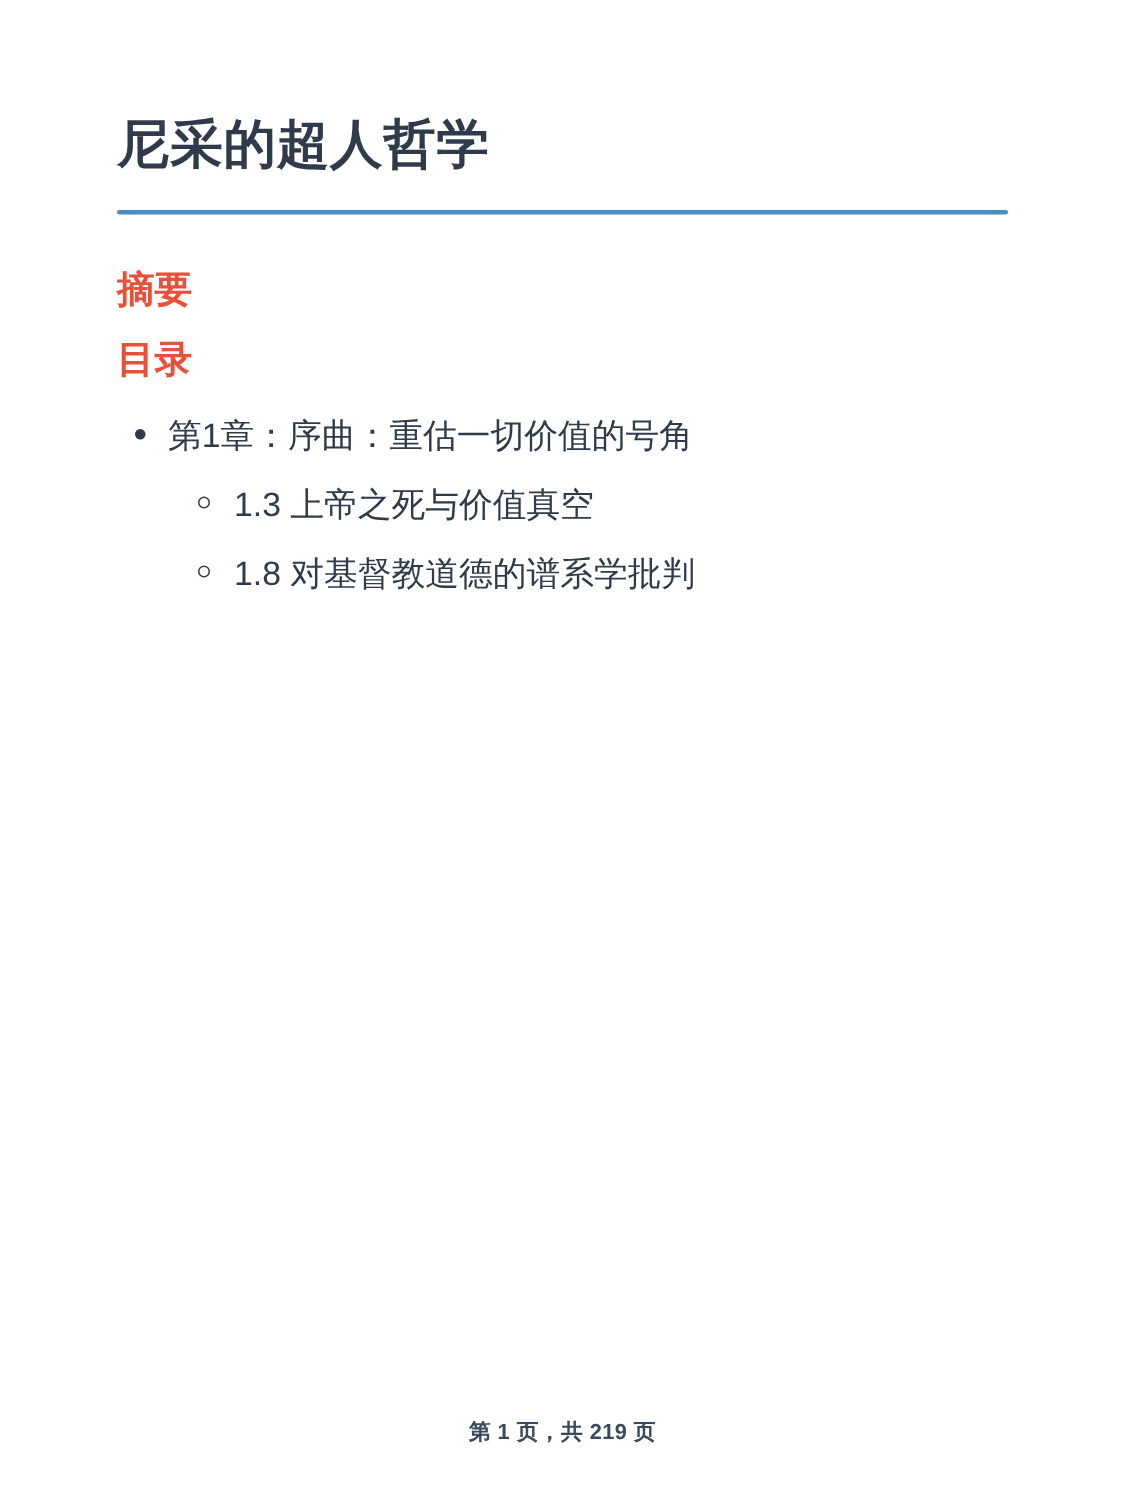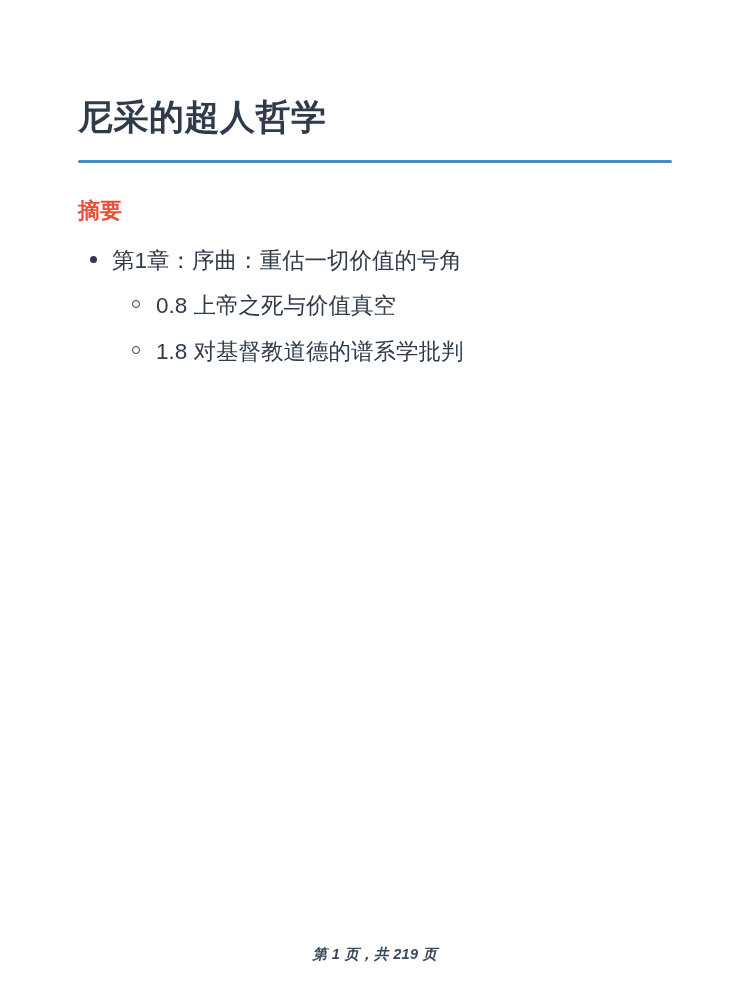--- a/index.html
+++ b/index.html
@@ -12,41 +12,41 @@
     background: #ffffff;
     font-family: "Liberation Sans", "DejaVu Sans", sans-serif;
     color: #2d3748;
     position: relative;
     overflow: hidden;
   }
   .page {
     box-sizing: border-box;
     width: 750px;
     height: 1000px;
-    padding: 96px 78px 0 78px;
+    padding: 76px 78px 0 78px;
     position: relative;
   }
   .doc-title {
     font-size: 35px;
     font-weight: bold;
     color: #2f3b4a;
     letter-spacing: 0.5px;
     margin: 0 0 22px 0;
     line-height: 1.2;
   }
   .title-rule {
     height: 3px;
     background: #4a8fc0;
     width: 100%;
     margin: 0 0 34px 0;
     border-radius: 2px;
   }
   .section-heading {
     color: #e8503a;
-    font-size: 22px;
+    font-size: 25px;
     font-weight: bold;
     margin: 0 0 14px 0;
     line-height: 1.3;
   }
   .abstract-text {
     font-size: 24.5px;
     line-height: 1.72;
     color: #2f3b4a;
     margin: 0 0 38px 0;
     text-align: justify;
@@ -102,42 +102,42 @@
   .page-footer {
     position: absolute;
     left: 0;
     right: 0;
     bottom: 36px;
     text-align: center;
     font-size: 14.5px;
     font-weight: bold;
     color: #3a4a5c;
     letter-spacing: 0.3px;
-    font-style: italic;
   }
 </style>
 </head>
 <body>
 
 <div class="page">
 
   <h1 class="doc-title">尼采的超人哲学</h1>
   <div class="title-rule"></div>
 
   <h2 class="section-heading">摘要</h2>
 
+  <h2 class="section-heading toc-heading">目录</h2>
 
   <ul class="toc-level-1">
     <li class="toc-chapter">
       <span class="bullet-dot"></span>
       <span>第1章：序曲：重估一切价值的号角</span>
       <ul class="toc-level-2">
         <li class="toc-section">
           <span class="bullet-ring"></span>
-          <span>0.8 上帝之死与价值真空</span>
+          <span>1.3 上帝之死与价值真空</span>
         </li>
         <li class="toc-section">
           <span class="bullet-ring"></span>
           <span>1.8 对基督教道德的谱系学批判</span>
         </li>
       </ul>
     </li>
   </ul>
 
   <div class="page-footer">第 1 页，共 219 页</div>

